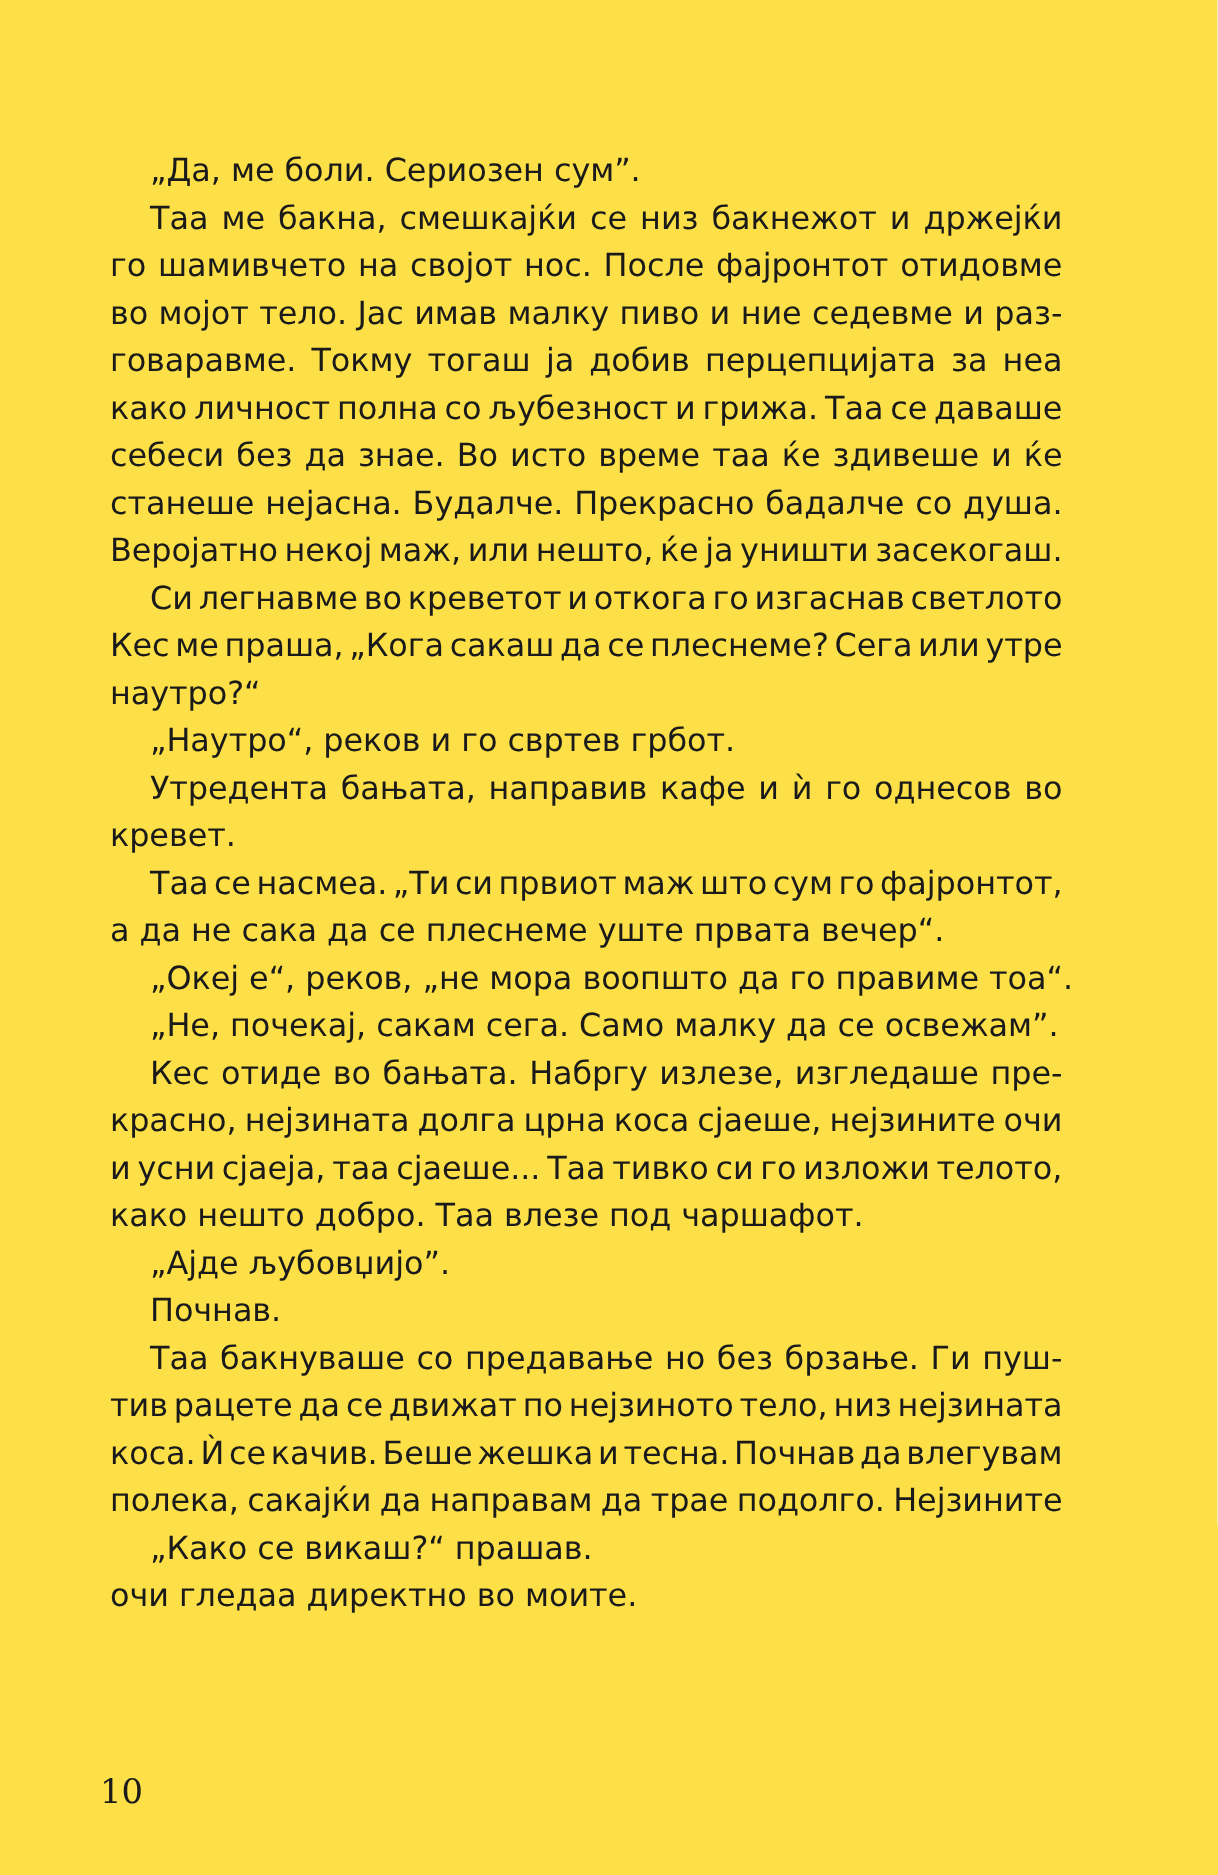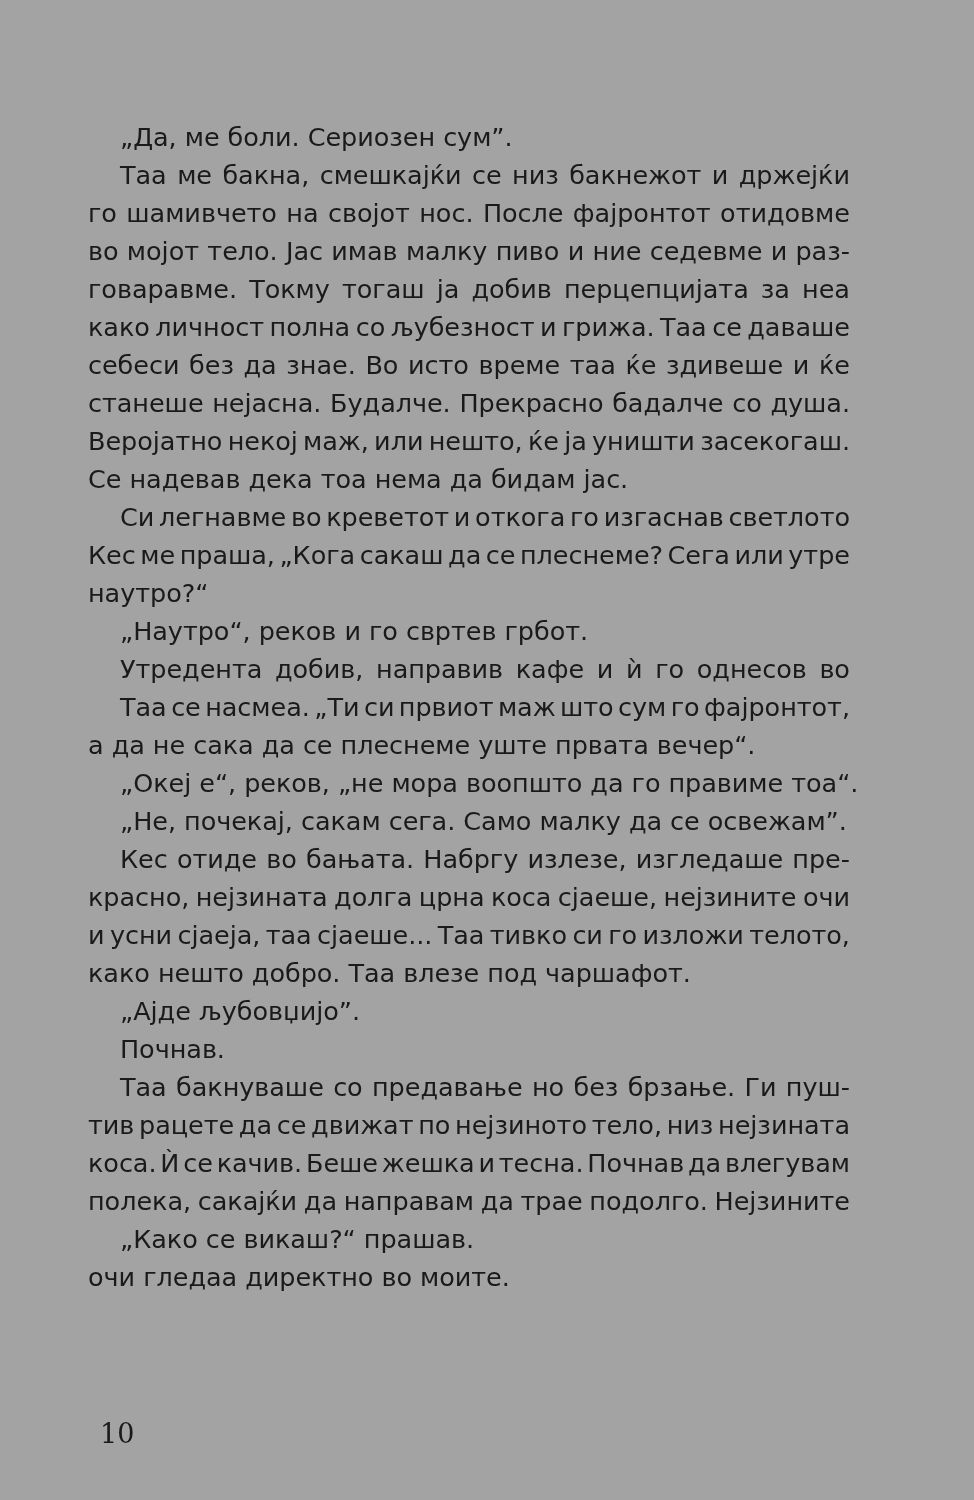--- a/index.html
+++ b/index.html
@@ -4,21 +4,21 @@
 <style>
   html, body {
     margin: 0;
     padding: 0;
     background: #ffffff;
   }
   .page {
     position: relative;
     width: 974px;
     height: 1500px;
-    background: #a3a3a3;
+    background: #fde047;
     overflow: hidden;
     font-family: "DejaVu Sans", "Liberation Sans", sans-serif;
     -webkit-font-smoothing: antialiased;
   }
   .textblock {
     position: absolute;
     left: 88px;
     top: 118px;
     width: 762px;
   }
@@ -44,21 +44,21 @@
   
   .line.indent {
     padding-left: 32px;
     width: 730px;
   }
   .line.indent.just {
     width: 730px;
   }
   .pagenum {
     position: absolute;
-    left: 100px;
+    left: 80px;
     top: 1418px;
     font-family: "DejaVu Serif", "Liberation Serif", serif;
     font-size: 27px;
     line-height: 32px;
     color: #1a1a1a;
     white-space: pre;
   }
 </style>
 </head>
 <body>
@@ -151,21 +151,20 @@
         <span class="w">Веројатно</span>
         <span class="w">некој</span>
         <span class="w">маж,</span>
         <span class="w">или</span>
         <span class="w">нешто,</span>
         <span class="w">ќе</span>
         <span class="w">ја</span>
         <span class="w">уништи</span>
         <span class="w">засекогаш.</span>
       </div>
-      <div class="line">Се надевав дека тоа нема да бидам јас.</div>
       <div class="line indent just">
         <span class="w">Си</span>
         <span class="w">легнавме</span>
         <span class="w">во</span>
         <span class="w">креветот</span>
         <span class="w">и</span>
         <span class="w">откога</span>
         <span class="w">го</span>
         <span class="w">изгаснав</span>
         <span class="w">светлото</span>
@@ -180,29 +179,30 @@
         <span class="w">се</span>
         <span class="w">плеснеме?</span>
         <span class="w">Сега</span>
         <span class="w">или</span>
         <span class="w">утре</span>
       </div>
       <div class="line">наутро?“</div>
       <div class="line indent">„Наутро“, реков и го свртев грбот.</div>
       <div class="line indent just">
         <span class="w">Утредента</span>
-        <span class="w">добив,</span>
+        <span class="w">бањата,</span>
         <span class="w">направив</span>
         <span class="w">кафе</span>
         <span class="w">и</span>
         <span class="w">ѝ</span>
         <span class="w">го</span>
         <span class="w">однесов</span>
         <span class="w">во</span>
       </div>
+      <div class="line">кревет.</div>
       <div class="line indent just">
         <span class="w">Таа</span>
         <span class="w">се</span>
         <span class="w">насмеа.</span>
         <span class="w">„Ти</span>
         <span class="w">си</span>
         <span class="w">првиот</span>
         <span class="w">маж</span>
         <span class="w">што</span>
         <span class="w">сум</span>

